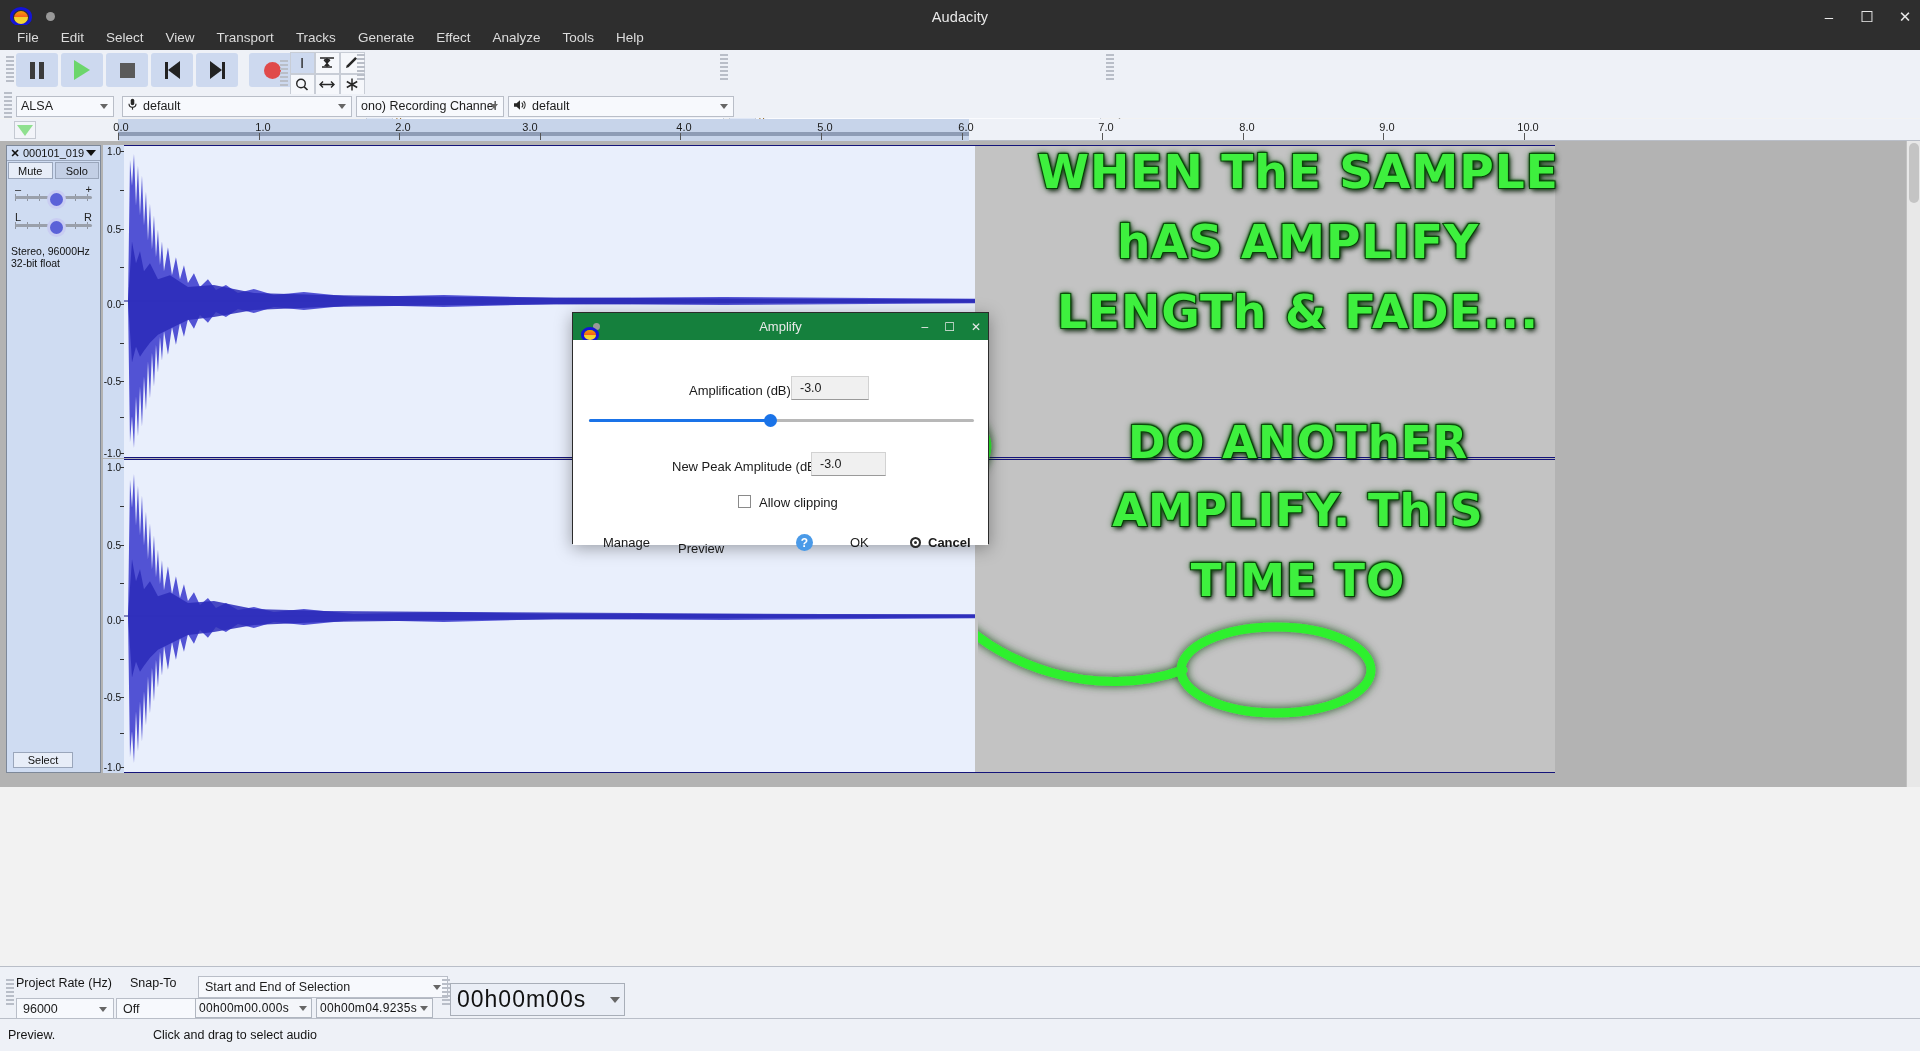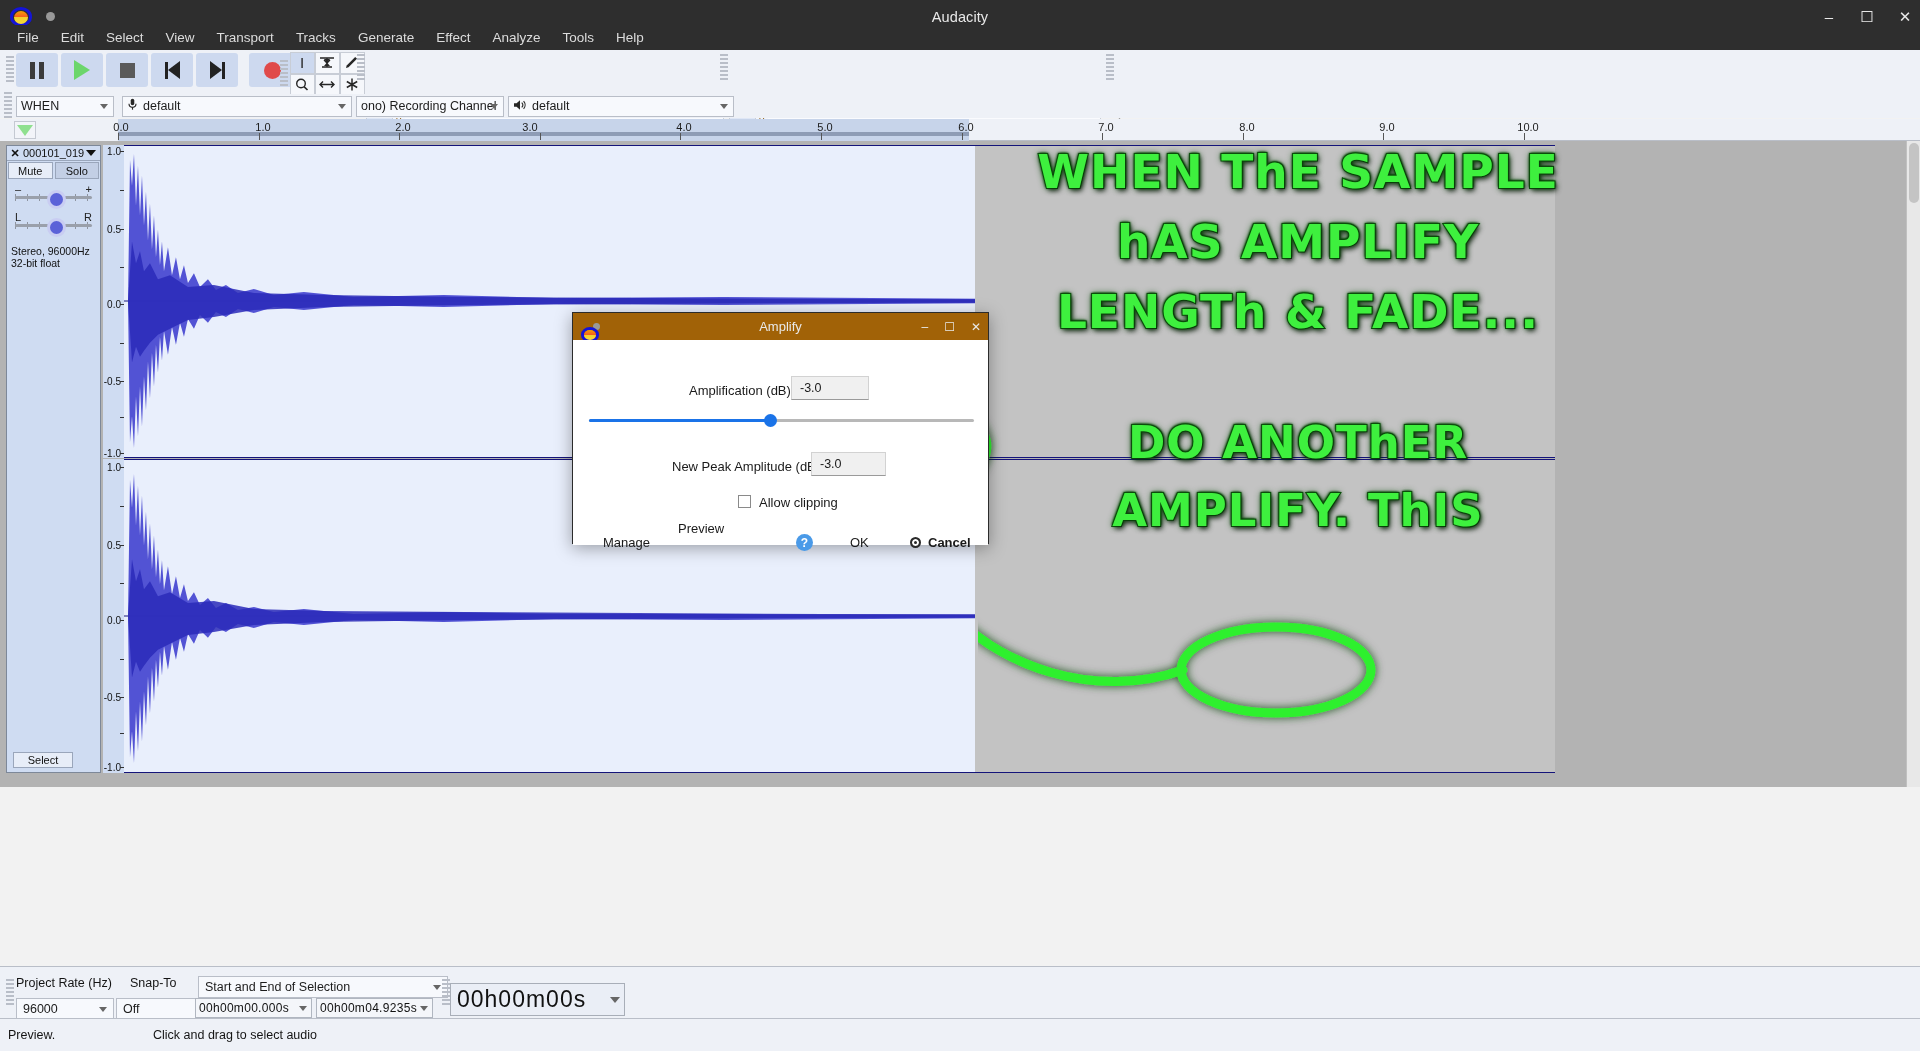--- a/index.html
+++ b/index.html
@@ -207,21 +207,21 @@
   .anno-1{ top:18px; font-size:47px; }
   .anno-2{ top:290px; font-size:45px; }
 
   
   .dialog{
     position:absolute; left:572px; top:312px; width:417px; height:232px;
     background:#ffffff; border:1px solid #2b2b2b;
     box-shadow:0 4px 16px rgba(0,0,0,.35);
   }
   .dlg-title{
-    height:27px; background:#a16207; color:#e9e9e9;
+    height:27px; background:#15803d; color:#e9e9e9;
     display:flex; align-items:center; position:relative;
   }
   .dlg-logo{ margin-left:8px; }
   .dlg-dot{ width:7px;height:7px;border-radius:50%;background:#999; margin-left:12px;}
   .dlg-name{ position:absolute; left:0; right:0; text-align:center; font-size:13px;}
   .dlg-wbtns{ position:absolute; right:7px; display:flex; gap:16px; align-items:center;}
   .dlg-wbtn{ font-size:12px; color:#e9e9e9; cursor:pointer;}
   .dlg-body{ position:relative; height:205px; background:#fff; }
   .row-label{ position:absolute; font-size:13px; color:#1a1a1a; }
   .txtfield{
@@ -577,21 +577,21 @@
         <span class="tr" style="width:120px; background:repeating-linear-gradient(90deg,#8e94a0 0 1px,#cfd3da 1px 11px); height:5px;"></span>
         <span class="kn" style="left:35px;"></span>
       </span>
     </div>
 
   </div>
 
   <div class="devicebar">
     <span class="grip" style="margin-left:4px"></span>
     <div class="combo" style="width:98px; margin-left:2px;">
-      <span>WHEN</span>
+      <span>ALSA</span>
       <span class="arrow"></span>
     </div>
     <div class="combo" style="width:230px; margin-left:8px;">
       <span style="margin-right:5px">
         <svg width="11" height="13" viewBox="0 0 13 16">
             <rect x="4.3" y="1" width="4.4" height="8" rx="2.2" fill="#262626"></rect>
             <path d="M2.2 7.2a4.3 4.3 0 0 0 8.6 0" stroke="#262626" stroke-width="1.4" fill="none"></path>
             <line x1="6.5" y1="11.5" x2="6.5" y2="14.4" stroke="#262626" stroke-width="1.4"></line>
           </svg>
       </span>
@@ -764,20 +764,21 @@
         <ellipse cx="298" cy="540" rx="95" ry="43"></ellipse>
       </g>
     </svg>
 
     <div class="anno-text anno-1">WHEN ThE SAMPLE</div>
     <div class="anno-text anno-1" style="top:88px">hAS AMPLIFY</div>
     <div class="anno-text anno-1" style="top:158px">LENGTh &amp; FADE...</div>
 
     <div class="anno-text anno-2">DO ANOThER</div>
     <div class="anno-text anno-2" style="top:358px">AMPLIFY. ThIS</div>
+    <div class="anno-text anno-2" style="top:428px">TIME TO</div>
   </div>
 
   <div class="dialog">
     <div class="dlg-title">
       <span class="dlg-logo">
         <span class="auda-logo" style="width:18px;height:16px;">
           <span class="ring" style="width:18px;height:15px;border-width:3px;"></span>
           <span class="inner" style="left:3px;top:3px;width:12px;height:10px;"></span>
         </span>
       </span>
@@ -804,21 +805,21 @@
 
       <span class="row-label" style="left:99px; top:119px;">New Peak Amplitude (dB):</span>
       <div class="txtfield" style="left:238px; top:112px; width:75px; height:24px;">
         <span>-3.0</span>
       </div>
 
       <span class="chk" style="left:165px; top:155px;"></span>
       <span class="row-label" style="left:186px; top:155px;">Allow clipping</span>
 
       <button class="dlg-btn" style="left:30px; top:195px;">Manage</button>
-      <button class="dlg-btn" style="left:105px; top:181px;">Preview</button>
+      <button class="dlg-btn" style="left:105px; top:201px;">Preview</button>
       <span class="help-btn" style="left:223px; top:194px;">?</span>
       <button class="dlg-btn" style="left:277px; top:195px;">OK</button>
       <span class="cancel-radio" style="left:337px; top:197px;"></span>
       <button class="dlg-btn" style="left:355px; top:195px;font-weight:bold;">Cancel</button>
     </div>
   </div>
 
   <div class="selbar-area">
     <span class="grip" style="position:absolute; left:4px; top:12px;"></span>
     <span class="sb-label" style="left:16px; top:9px;">Project Rate (Hz)</span>

